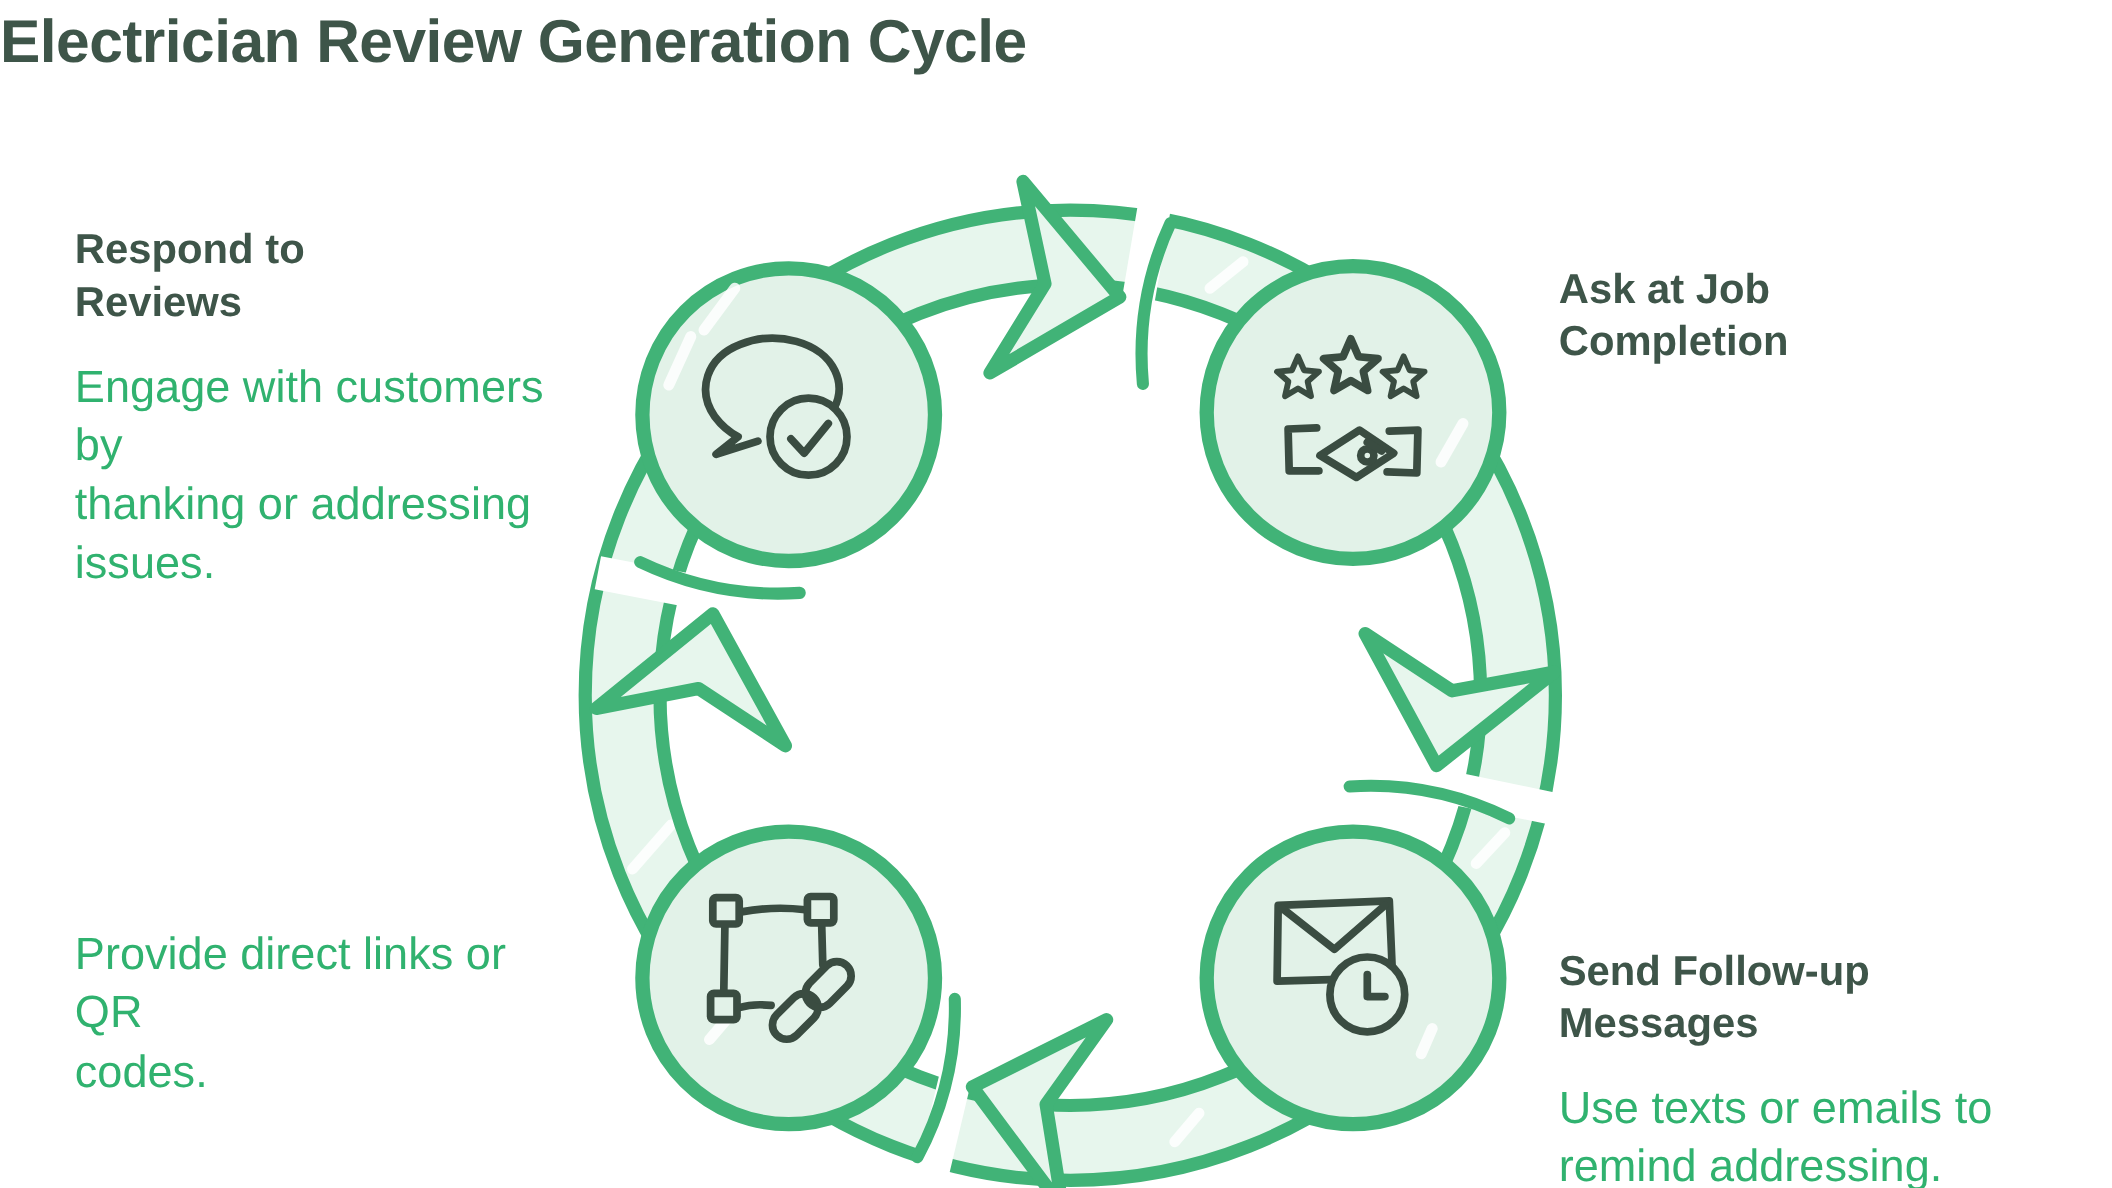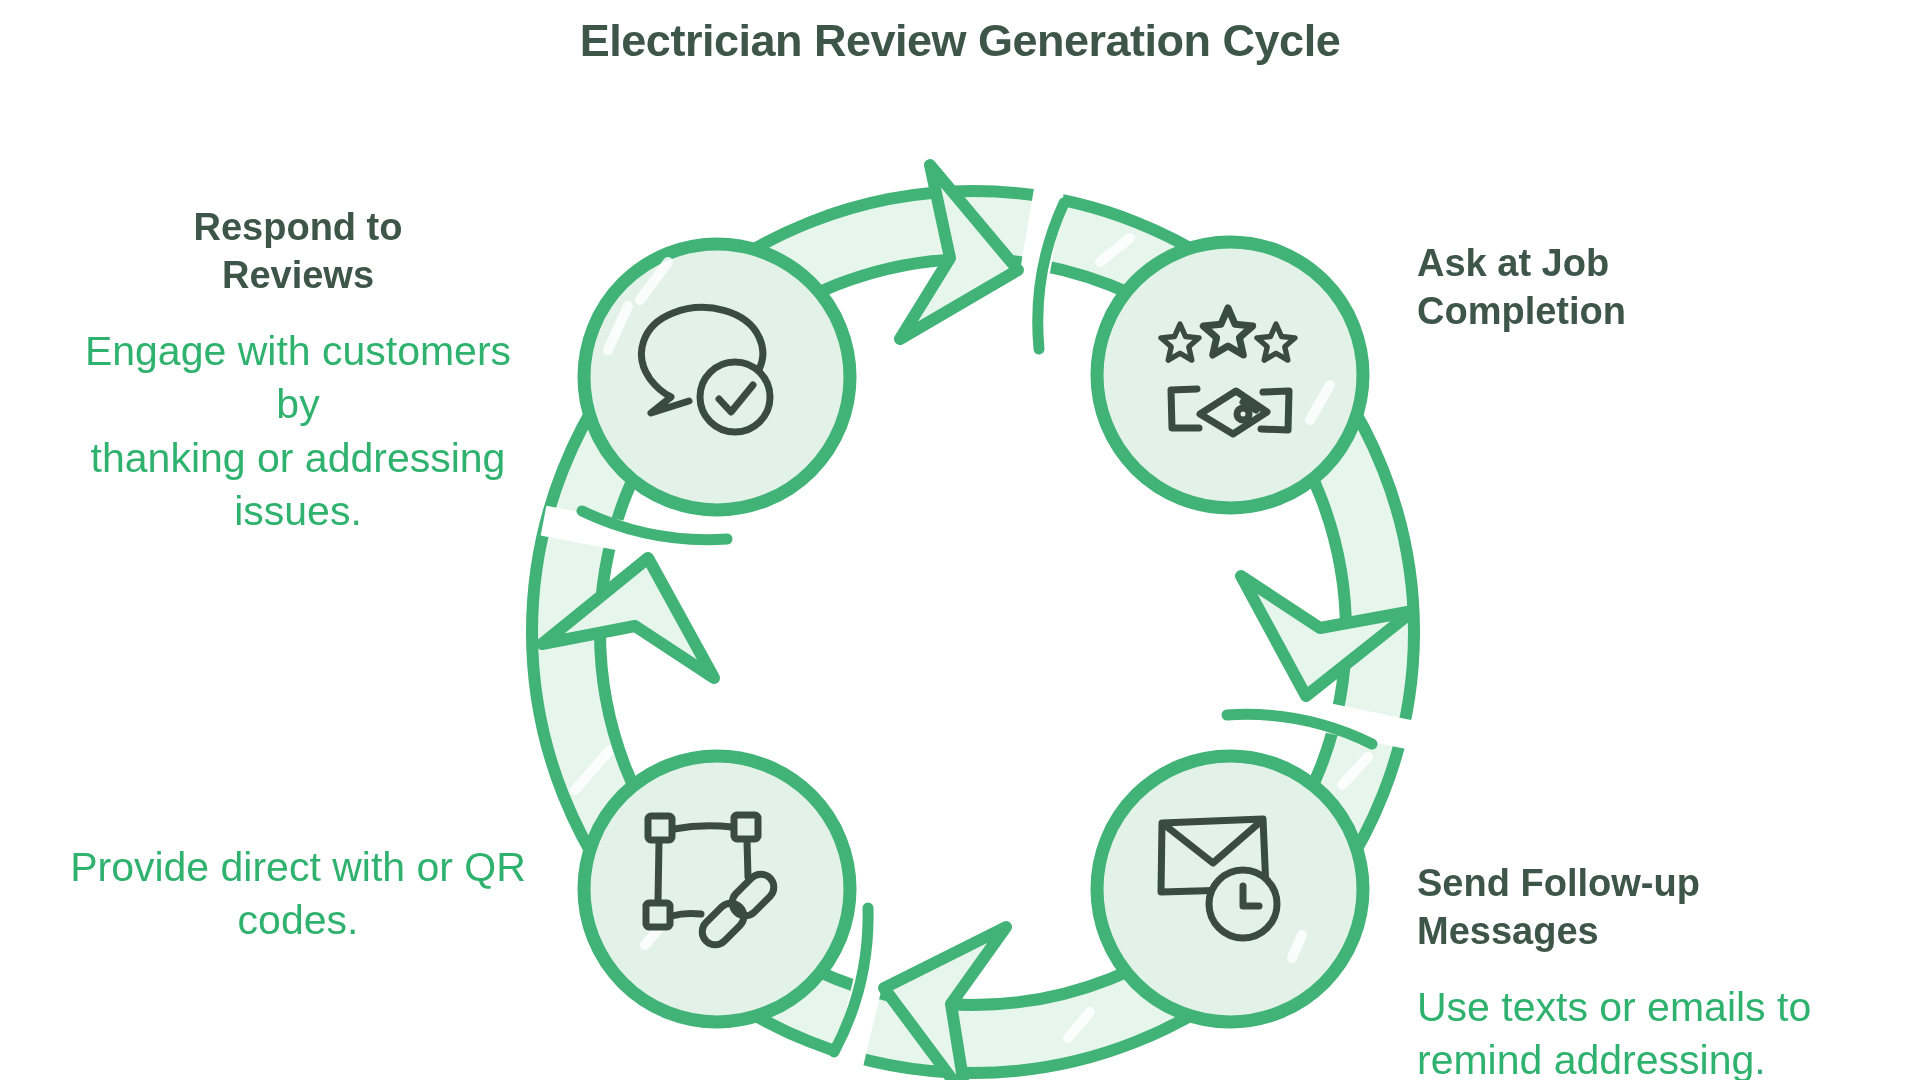--- a/index.html
+++ b/index.html
@@ -1,33 +1,33 @@
 <!DOCTYPE html>
 <html style="--c-accent: #41b377; --c-band_fill: #e7f6ed; --c-node_fill: #e2f2e8; --c-heading: #3e5549; --c-desc: #30b26f; --c-icon: #3a4c41; --c-background: #ffffff;"><head>
 <meta charset="utf-8">
 <style>
   html,body{margin:0;padding:0;background:#fff;}
   #stage{position:relative;width:1920px;height:1080px;overflow:hidden;background:var(--c-background,#fff);
          font-family:"Liberation Sans",sans-serif;}
-  .page-title{position:absolute;top:14px;left:0;width:100%;text-align:center;margin:0;
-    font-weight:bold;font-size:45px;line-height:1.2;letter-spacing:-0.5px;color:var(--c-heading,#3e5549);}
+  .page-title{position:absolute;top:4px;left:0;width:100%;text-align:left;margin:0;
+    font-weight:bold;font-size:55px;line-height:1.2;letter-spacing:-0.5px;color:var(--c-heading,#3e5549);}
   svg.diagram{position:absolute;left:0;top:0;}
   .band-core{fill:none;stroke:var(--c-band_fill,#e7f6ed);stroke-width:72;}
   .ring-edge{fill:none;stroke:var(--c-accent,#41b377);stroke-width:12;}
   .gap{fill:#fff;stroke:#fff;stroke-width:4;}
   .resume-edge{fill:none;stroke:var(--c-accent,#41b377);stroke-width:11;stroke-linecap:round;}
   .arrowhead{fill:var(--c-band_fill,#e7f6ed);stroke:var(--c-accent,#41b377);stroke-width:12;stroke-linejoin:round;stroke-linecap:round;}
   .node-circle{fill:var(--c-node_fill,#e2f2e8);stroke:var(--c-accent,#41b377);stroke-width:13;}
   .streak{fill:none;stroke:#ffffff;stroke-width:10;stroke-linecap:round;opacity:.85;}
   .ink{fill:none;stroke:var(--c-icon,#3a4c41);stroke-width:7;stroke-linecap:round;stroke-linejoin:round;}
   .ink-fill{fill:var(--c-node_fill,#e2f2e8);stroke:var(--c-icon,#3a4c41);stroke-width:7;stroke-linecap:round;stroke-linejoin:round;}
   .step{position:absolute;}
   .step h2{margin:0;font-weight:bold;font-size:38px;line-height:1.25;color:var(--c-heading,#3e5549);white-space:pre-line;}
   .step p{margin:26px 0 0 0;font-size:41px;line-height:1.3;color:var(--c-desc,#30b26f);white-space:pre-line;}
-  .align-right{text-align:center;}
+  .align-right{text-align:left;}
   .align-left{text-align:left;}
   .step-tl{right:1392px;top:204px;width:460px;}
   .step-tr{left:1417px;top:240px;width:460px;}
   .step-br{left:1417px;top:820px;width:460px;margin-top:40px;}
   .step-bl{right:1392px;top:815px;width:460px;}
 </style>
 </head>
 <body>
 
 <div id="stage">
@@ -143,17 +143,17 @@
   </div>
 
   <div class="step step-br align-left">
     <h2>Send Follow-up
 Messages</h2>
     <p>Use texts or emails to
 remind addressing.</p>
   </div>
 
   <div class="step step-bl align-right">
-    <p>Provide direct with or QR
+    <p>Provide direct links or QR
 codes.</p>
   </div>
 
 </div>
 
 </body></html>

